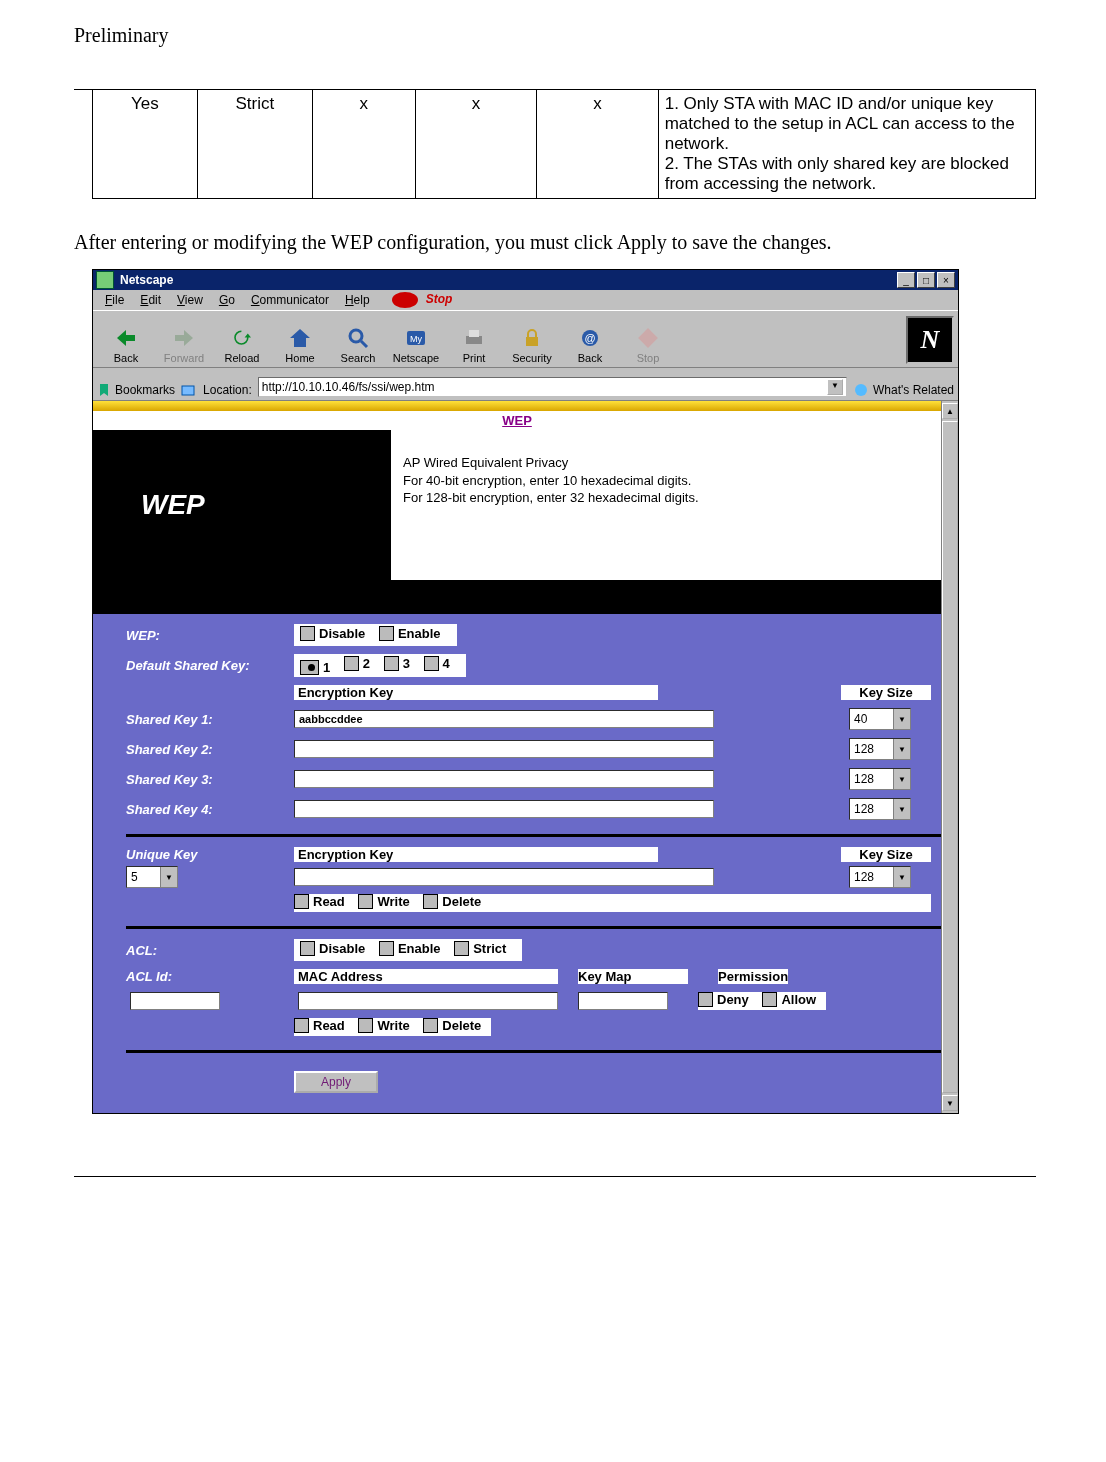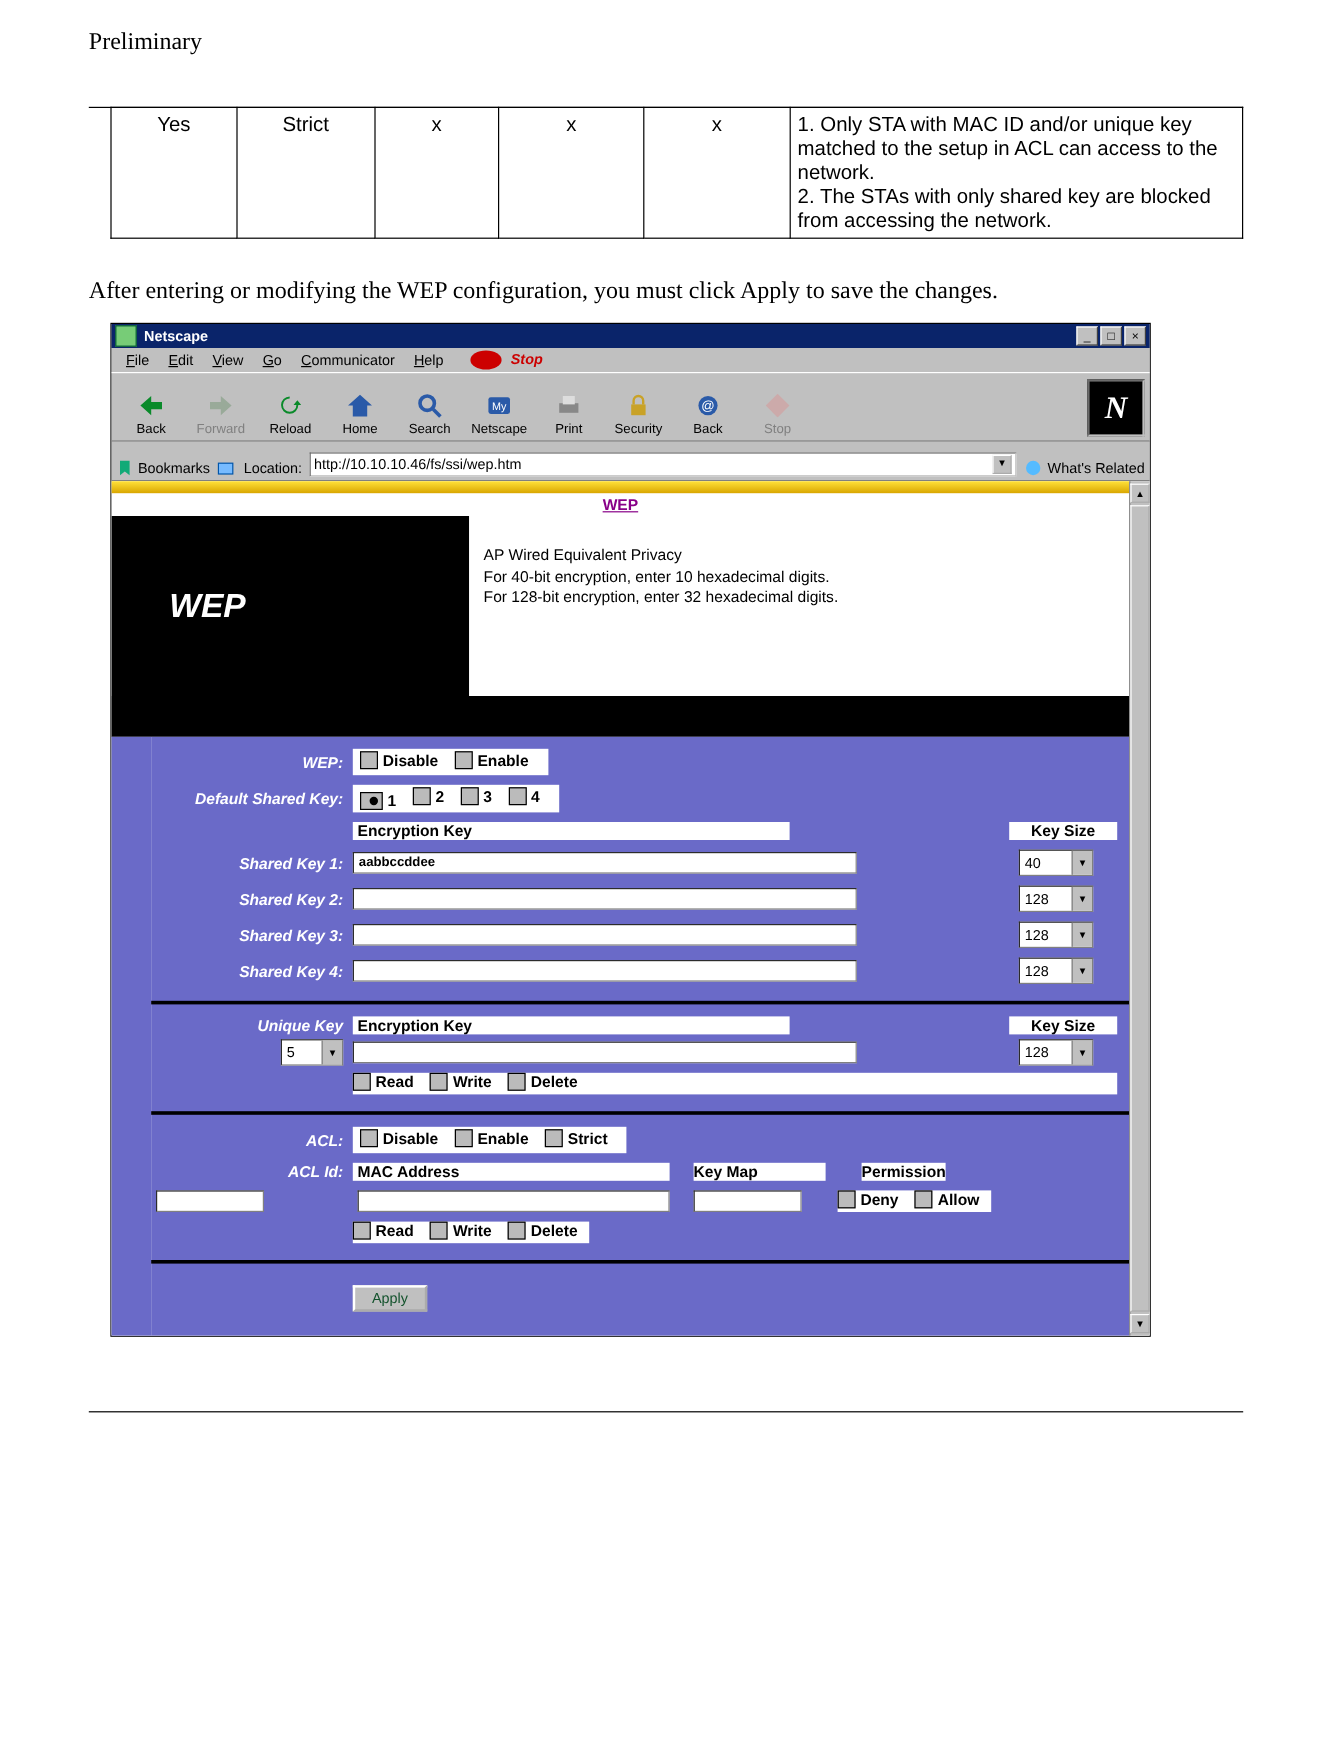--- a/index.html
+++ b/index.html
@@ -44,32 +44,32 @@
   .weplink{text-align:center;padding:2px 0}
   .weplink a{color:#808;text-decoration:underline;font:bold 13px Arial}
   .hero{display:flex;background:#fff}
   .heroL{width:250px;background:#000;color:#fff;display:flex;align-items:center;padding-left:48px;font:italic bold 28px Arial;height:150px}
   .heroR{flex:1;background:#fff;color:#000;padding:24px 12px;font:13px Arial;line-height:1.35}
   .blk{background:#000;height:34px}
   .form{background:#6a6ac8;color:#fff;font:13px Arial}
   .form .sec{border-top:3px solid #000;padding:6px 0 10px 0}
   .form .sec:first-child{border-top:none}
   .row{display:flex;align-items:center;padding:4px 10px 4px 0}
-  .lab{width:160px;text-align:right;font-style:italic;font-weight:bold;padding-right:8px}
+  .lab{width:160px;text-align:left;font-style:italic;font-weight:bold;padding-right:8px}
   .labw{color:#fff}
   .onwhite{background:#fff;color:#000;font-weight:bold;font-style:normal;display:inline-block}
   .r{display:inline-flex;align-items:center;margin-right:10px;color:#000}
   .r .box{width:13px;height:13px;border:1px solid #000;background:#bbb;margin-right:4px;display:inline-flex;align-items:center;justify-content:center}
   .r .box.sel::after{content:"";width:7px;height:7px;background:#000;border-radius:50%}
   .whitebox{background:#fff;color:#000;padding:0}
   .txtin{background:#fff;border:1px inset #808080;height:18px;font:bold 11px Arial;padding:0 4px;color:#000;box-sizing:border-box}
   .sel{background:#fff;border:1px inset #808080;height:20px;font:12px Arial;display:inline-flex;align-items:center;padding-left:4px;position:relative;color:#000}
   .sel .ar{position:absolute;right:0;top:0;width:16px;height:100%;background:#c0c0c0;border-left:1px solid #808080;display:flex;align-items:center;justify-content:center;font-size:8px}
   .colhdr{font-weight:bold;color:#000}
-  .applybtn{background:#c0c0c0;border:2px outset #fff;padding:2px 14px;font:12px Arial;color:#14532d;display:inline-block}
+  .applybtn{background:#c0c0c0;border:2px outset #fff;padding:2px 25px;font:12px Arial;color:#701a75;display:inline-block}
   .leftgap{width:33px;background:#6a6ac8}
   .formflex{display:flex}
   .formbody{flex:1}
   
   .footline{border:none;border-top:1px solid #000;margin:62px 0 8px 0}
   .footer{text-align:right;font-size:19px}
   .footer .dot{font-family:Arial}
   
   svg{display:block}
 </style>

